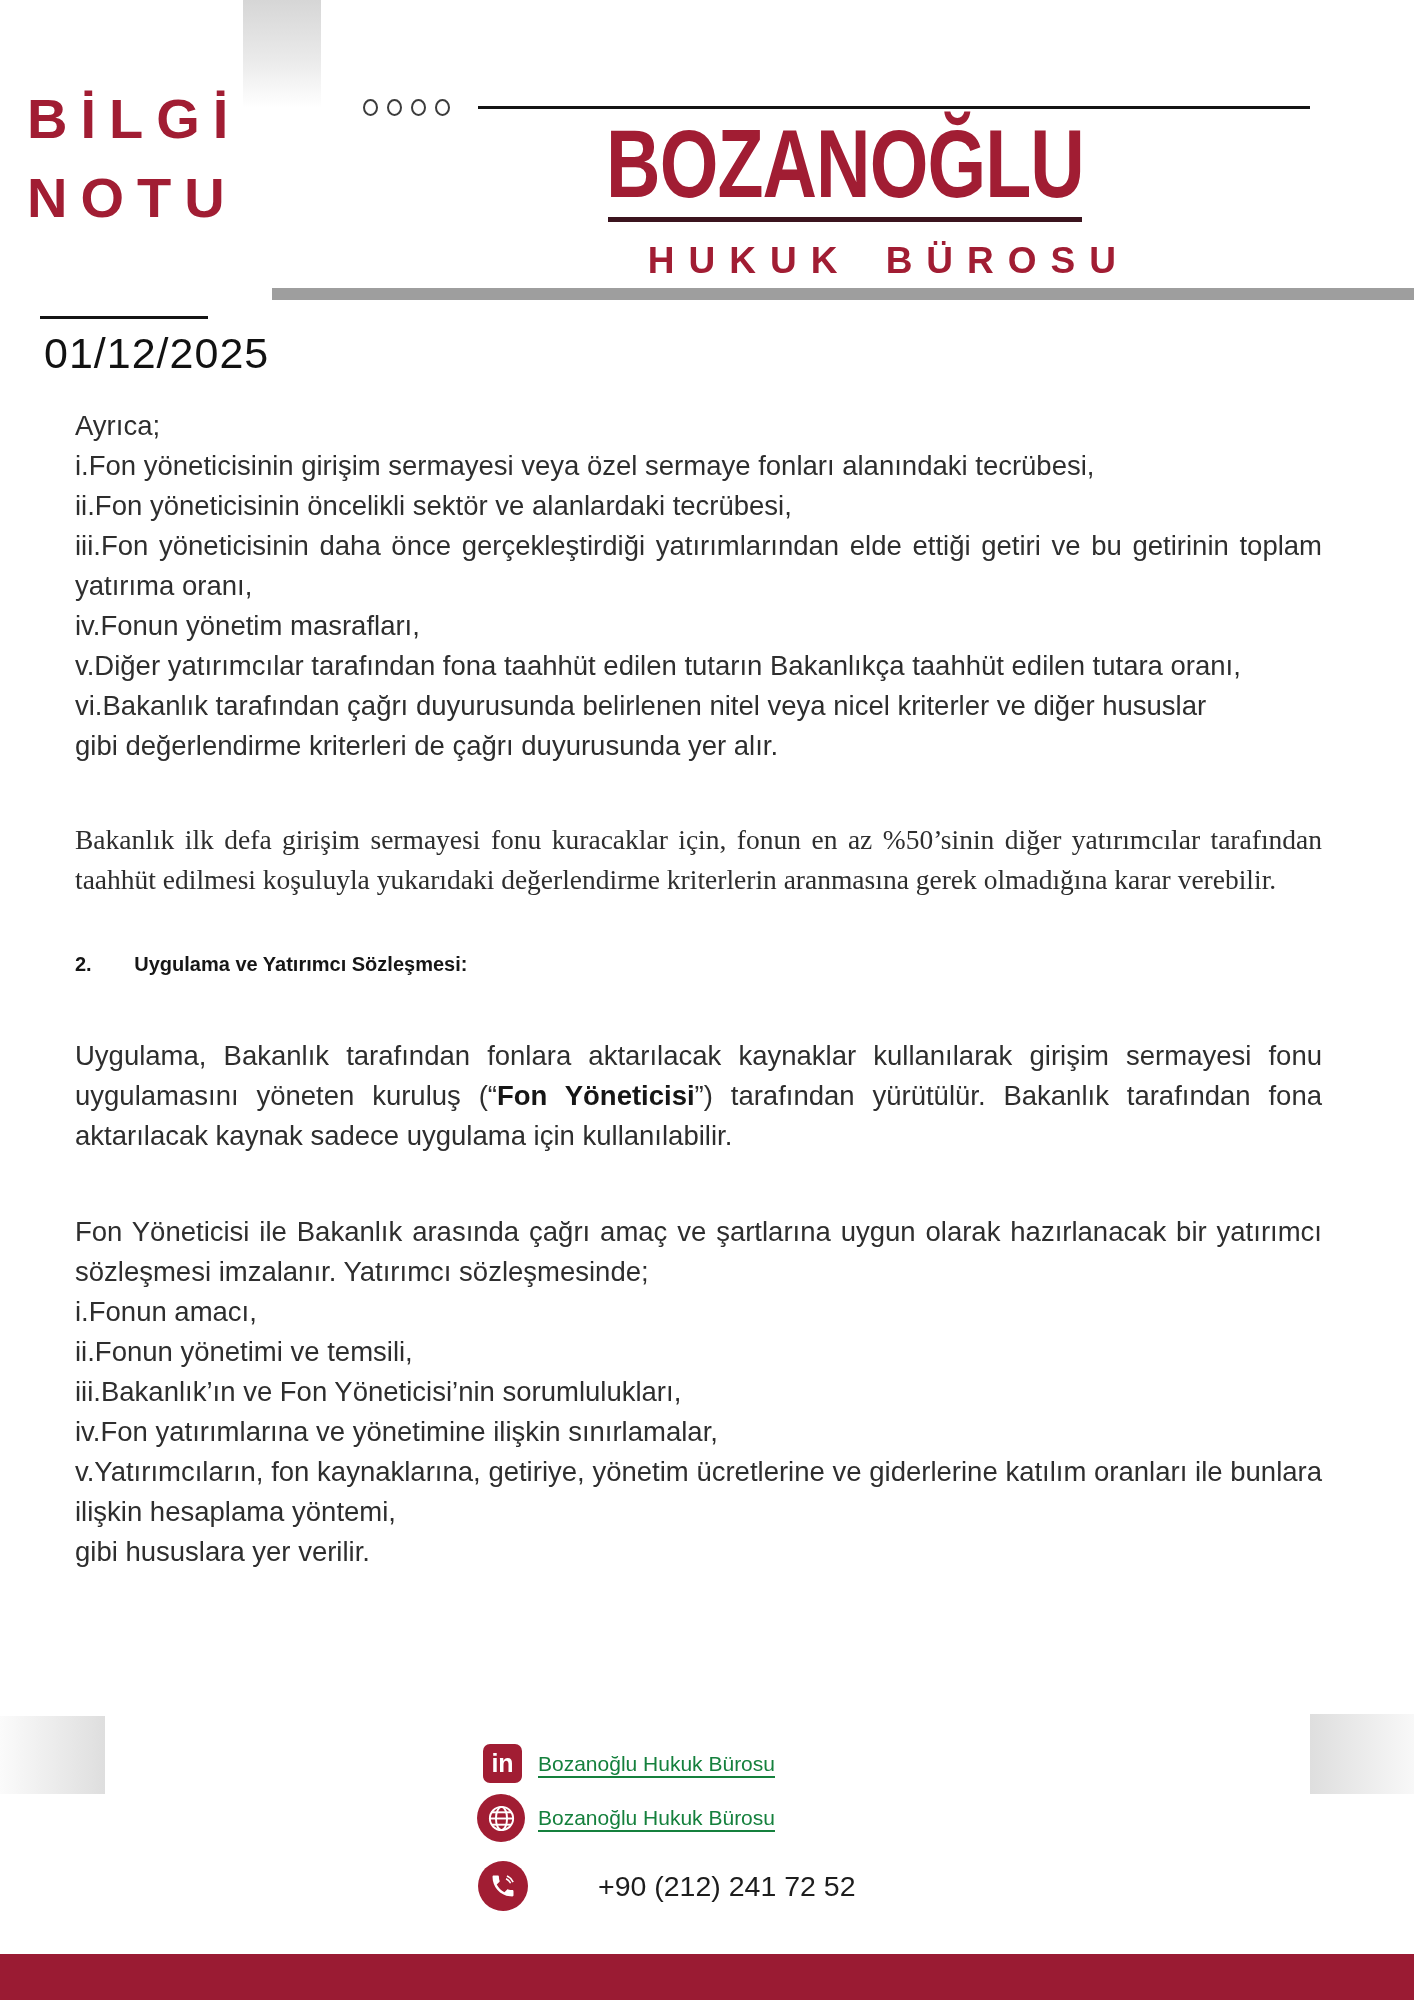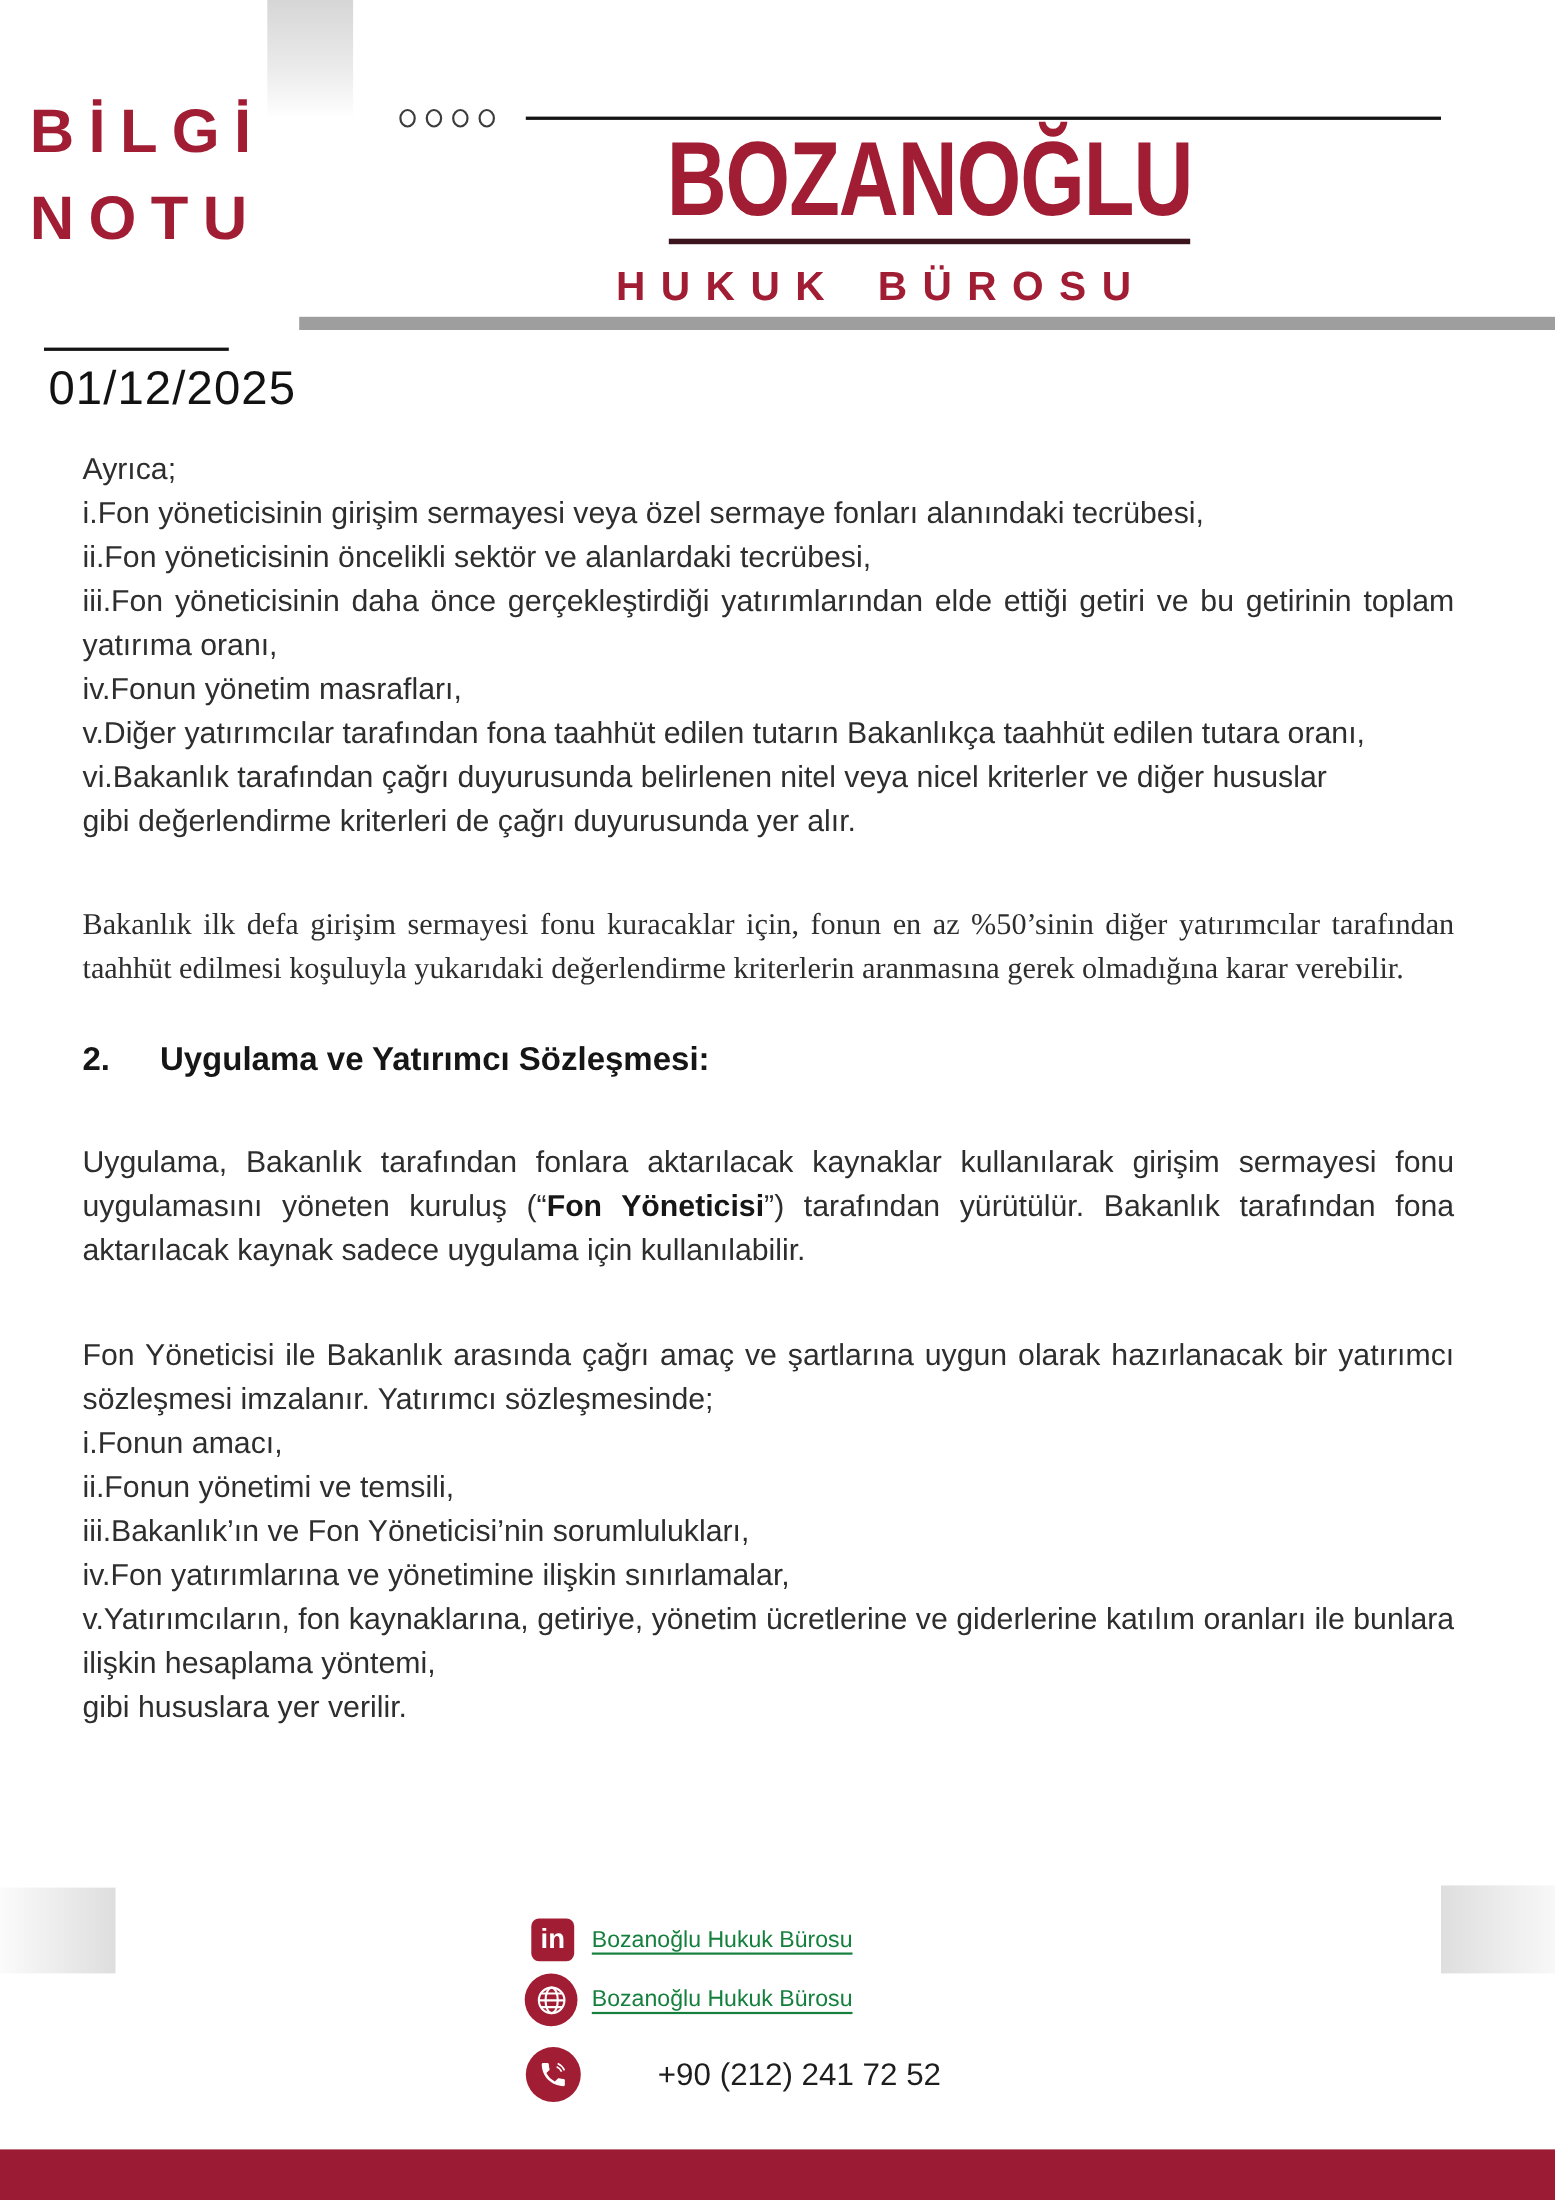--- a/index.html
+++ b/index.html
@@ -46,39 +46,39 @@
   .logo-topline{position:absolute;left:478px;top:106px;width:832px;height:3px;background:var(--rule-ink);}
   .logo-name{
     position:absolute;left:560px;top:116px;width:570px;
     text-align:center;color:var(--brand);
     font-size:82px;font-weight:700;letter-spacing:-1px;line-height:1;
     transform:scale(0.92,1.17);transform-origin:center top;white-space:nowrap;
   }
   .logo-underline{position:absolute;left:608px;top:217px;width:474px;height:5px;background:var(--underline-dark);}
   .logo-sub{
     position:absolute;left:560px;top:240px;width:570px;
-    text-align:left;color:var(--brand);
+    text-align:right;color:var(--brand);
     font-size:37px;font-weight:600;letter-spacing:14px;word-spacing:10px;white-space:nowrap;
   }
   .gray-bar{position:absolute;left:272px;right:0;top:288px;height:12px;background:var(--gray-bar);}
   
   .date-rule{position:absolute;left:40px;top:316px;width:168px;height:3px;background:var(--rule-ink);}
   .date{position:absolute;left:44px;top:329px;font-size:43px;font-weight:400;letter-spacing:1px;color:#121212;white-space:nowrap;}
   
   .content{
     position:absolute;left:75px;top:406px;width:1247px;
     font-size:27.5px;line-height:40px;color:var(--ink);
     text-align:justify;
   }
   .content p{margin:0;}
   .mt-para{margin-top:54px !important;font-family:Liberation Serif, serif;}
   .mt-head{margin-top:44px !important;}
   .mt-uyg{margin-top:52px !important;}
   .mt-fon{margin-top:56px !important;}
-  .heading2{font-weight:700;color:#161616;font-size:30px;text-align:left;white-space:nowrap;}
+  .heading2{font-weight:700;color:#161616;font-size:20px;text-align:left;white-space:nowrap;}
   .heading2 .h-label{margin-left:37px;}
   .content strong{font-weight:700;color:#161616;}
   
   .contact-row{position:absolute;display:flex;align-items:center;}
   .row-linkedin{left:483px;top:1744px;}
   .row-website{left:477px;top:1794px;}
   .row-phone{left:478px;top:1861px;gap:16px;}
   .badge-sq{
     width:39px;height:39px;border-radius:7px;background:var(--brand);
     display:flex;align-items:center;justify-content:center;

